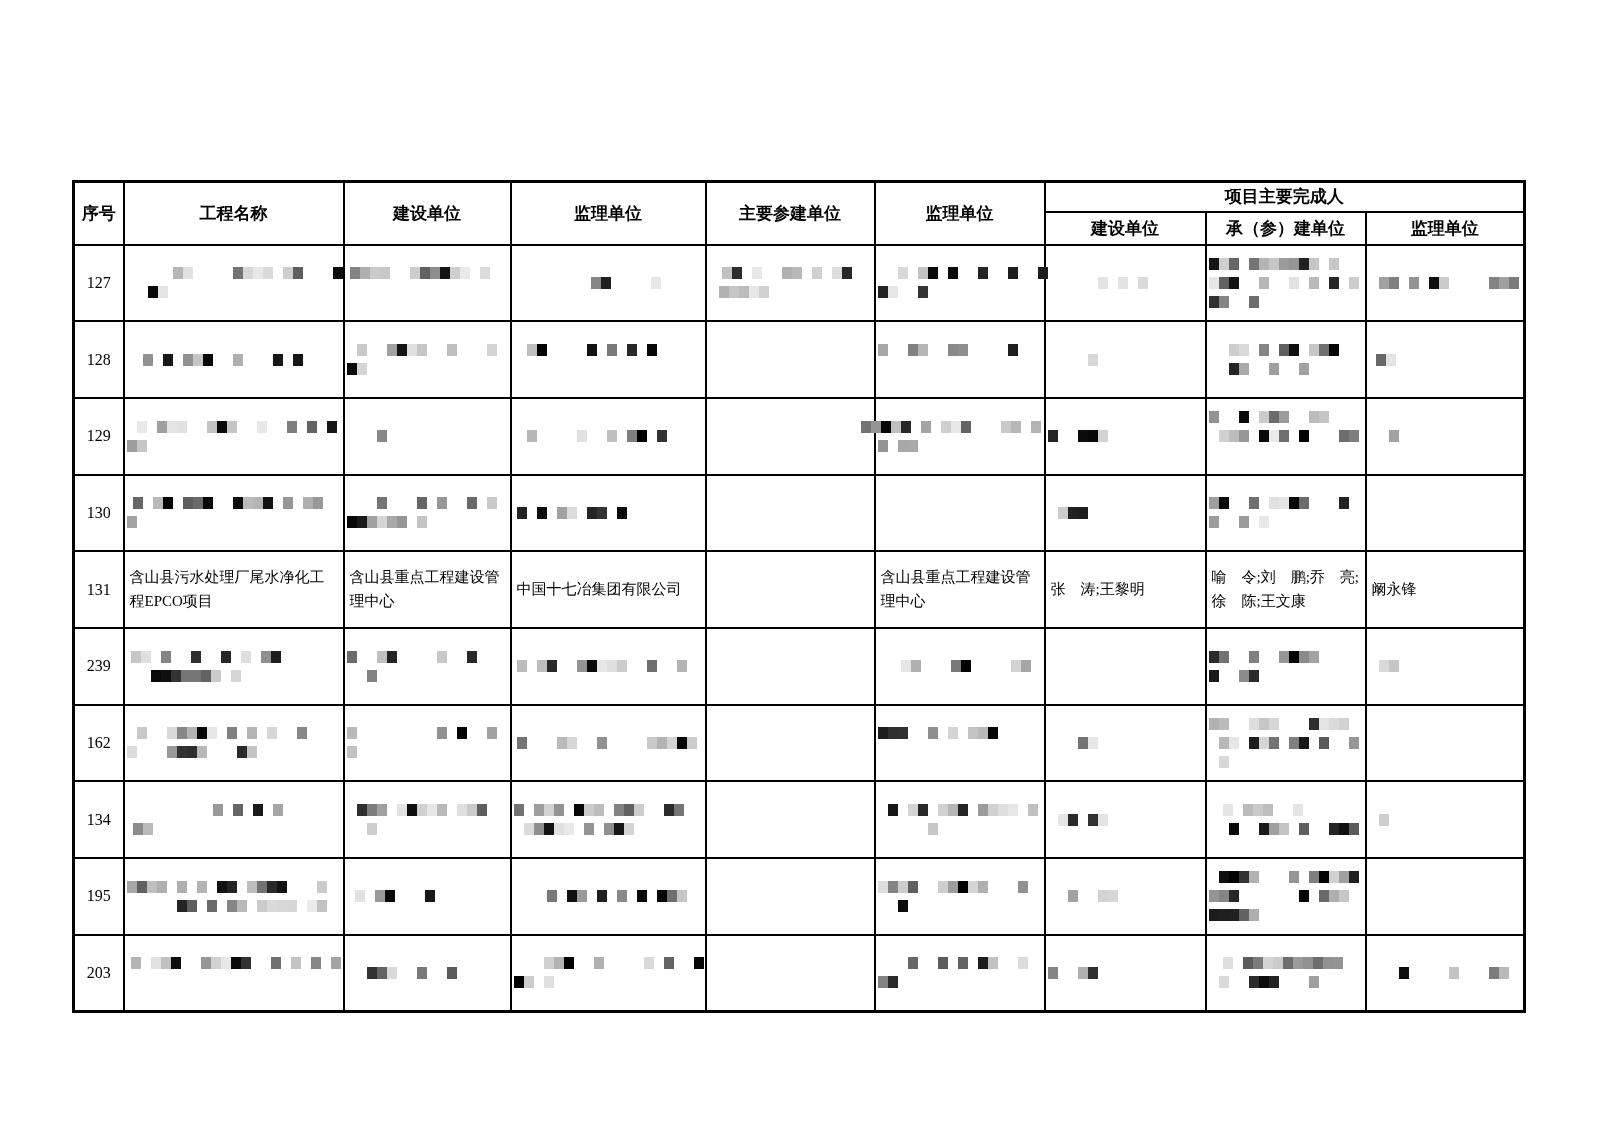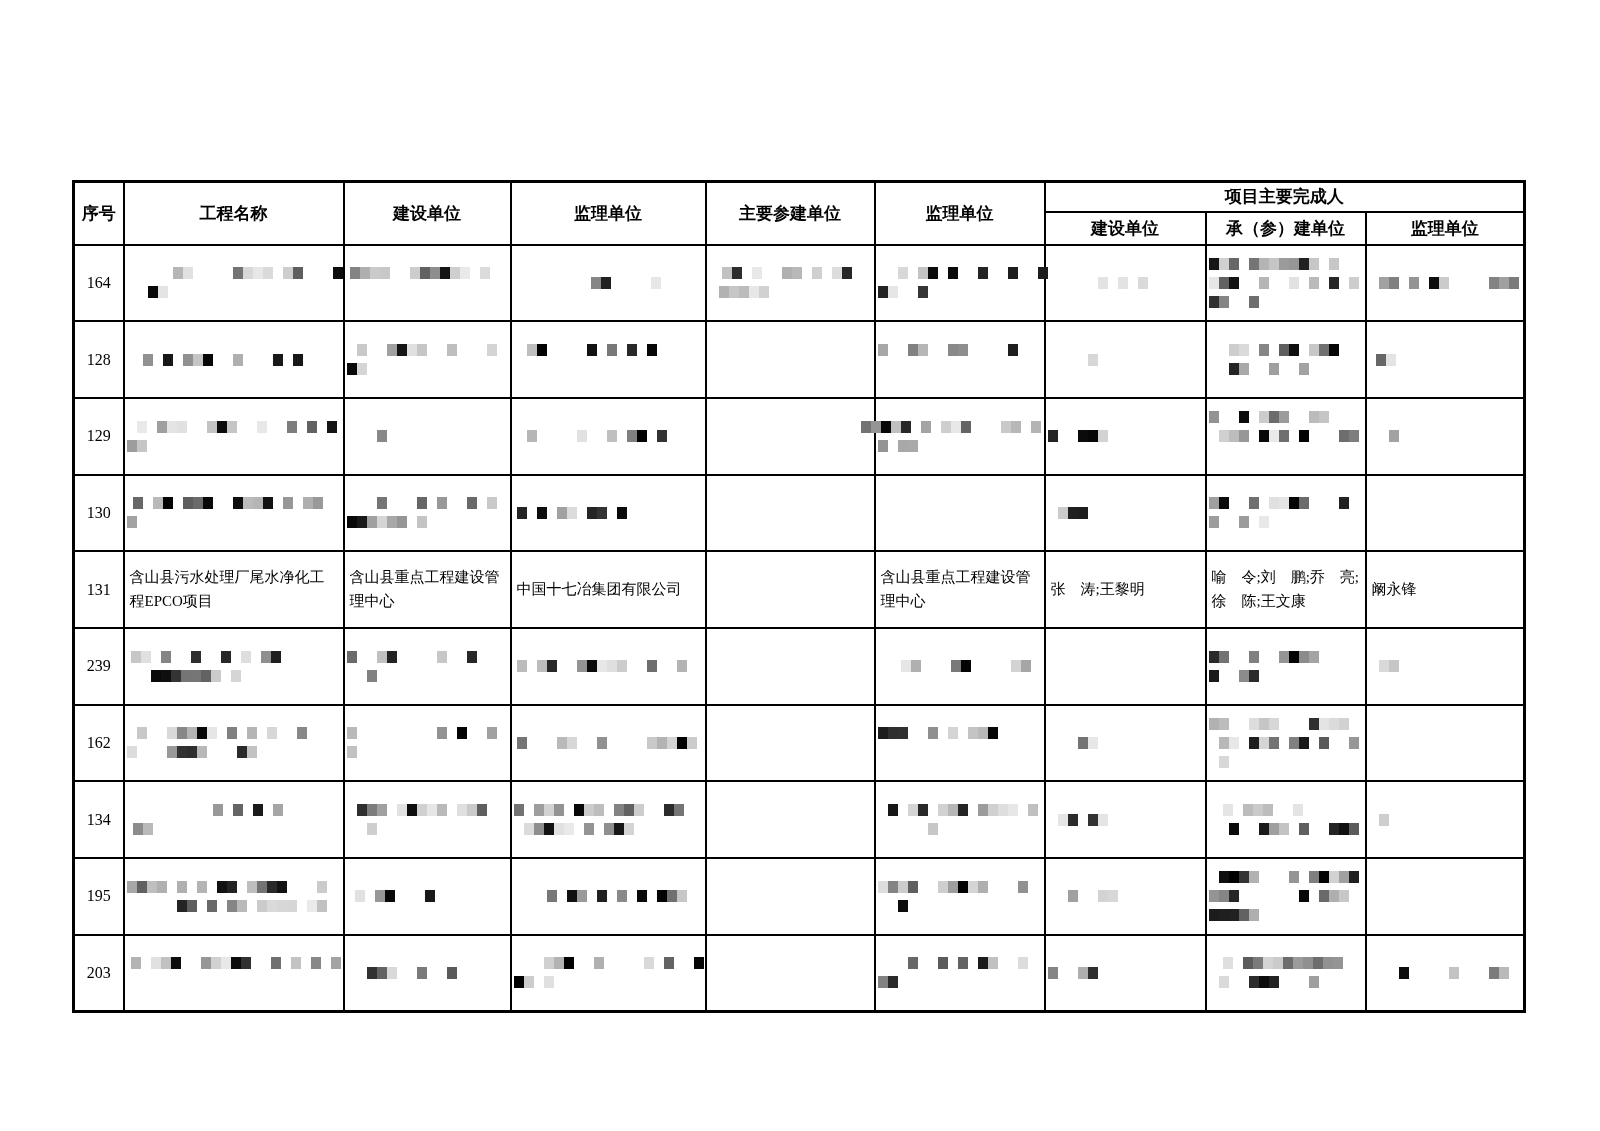--- a/index.html
+++ b/index.html
@@ -51,21 +51,21 @@
         <th colspan="3">项目主要完成人</th>
       </tr>
       <tr class="h2">
         <th>建设单位</th>
         <th>承（参）建单位</th>
         <th>监理单位</th>
       </tr>
     </thead>
     <tbody id="rows">
         <tr>
-          <td class="num">164</td>
+          <td class="num">127</td>
           <td>
             <div class="redact">
               <div class="mline" style="margin-left: 3%;">
                 <span class="mb"></span>
                 <span class="mb"></span>
                 <span class="mb"></span>
                 <span class="mb"></span>
                 <span class="mb" style="background: rgb(182, 182, 182);"></span>
                 <span class="mb" style="background: rgb(225, 225, 225);"></span>
                 <span class="mb"></span>

